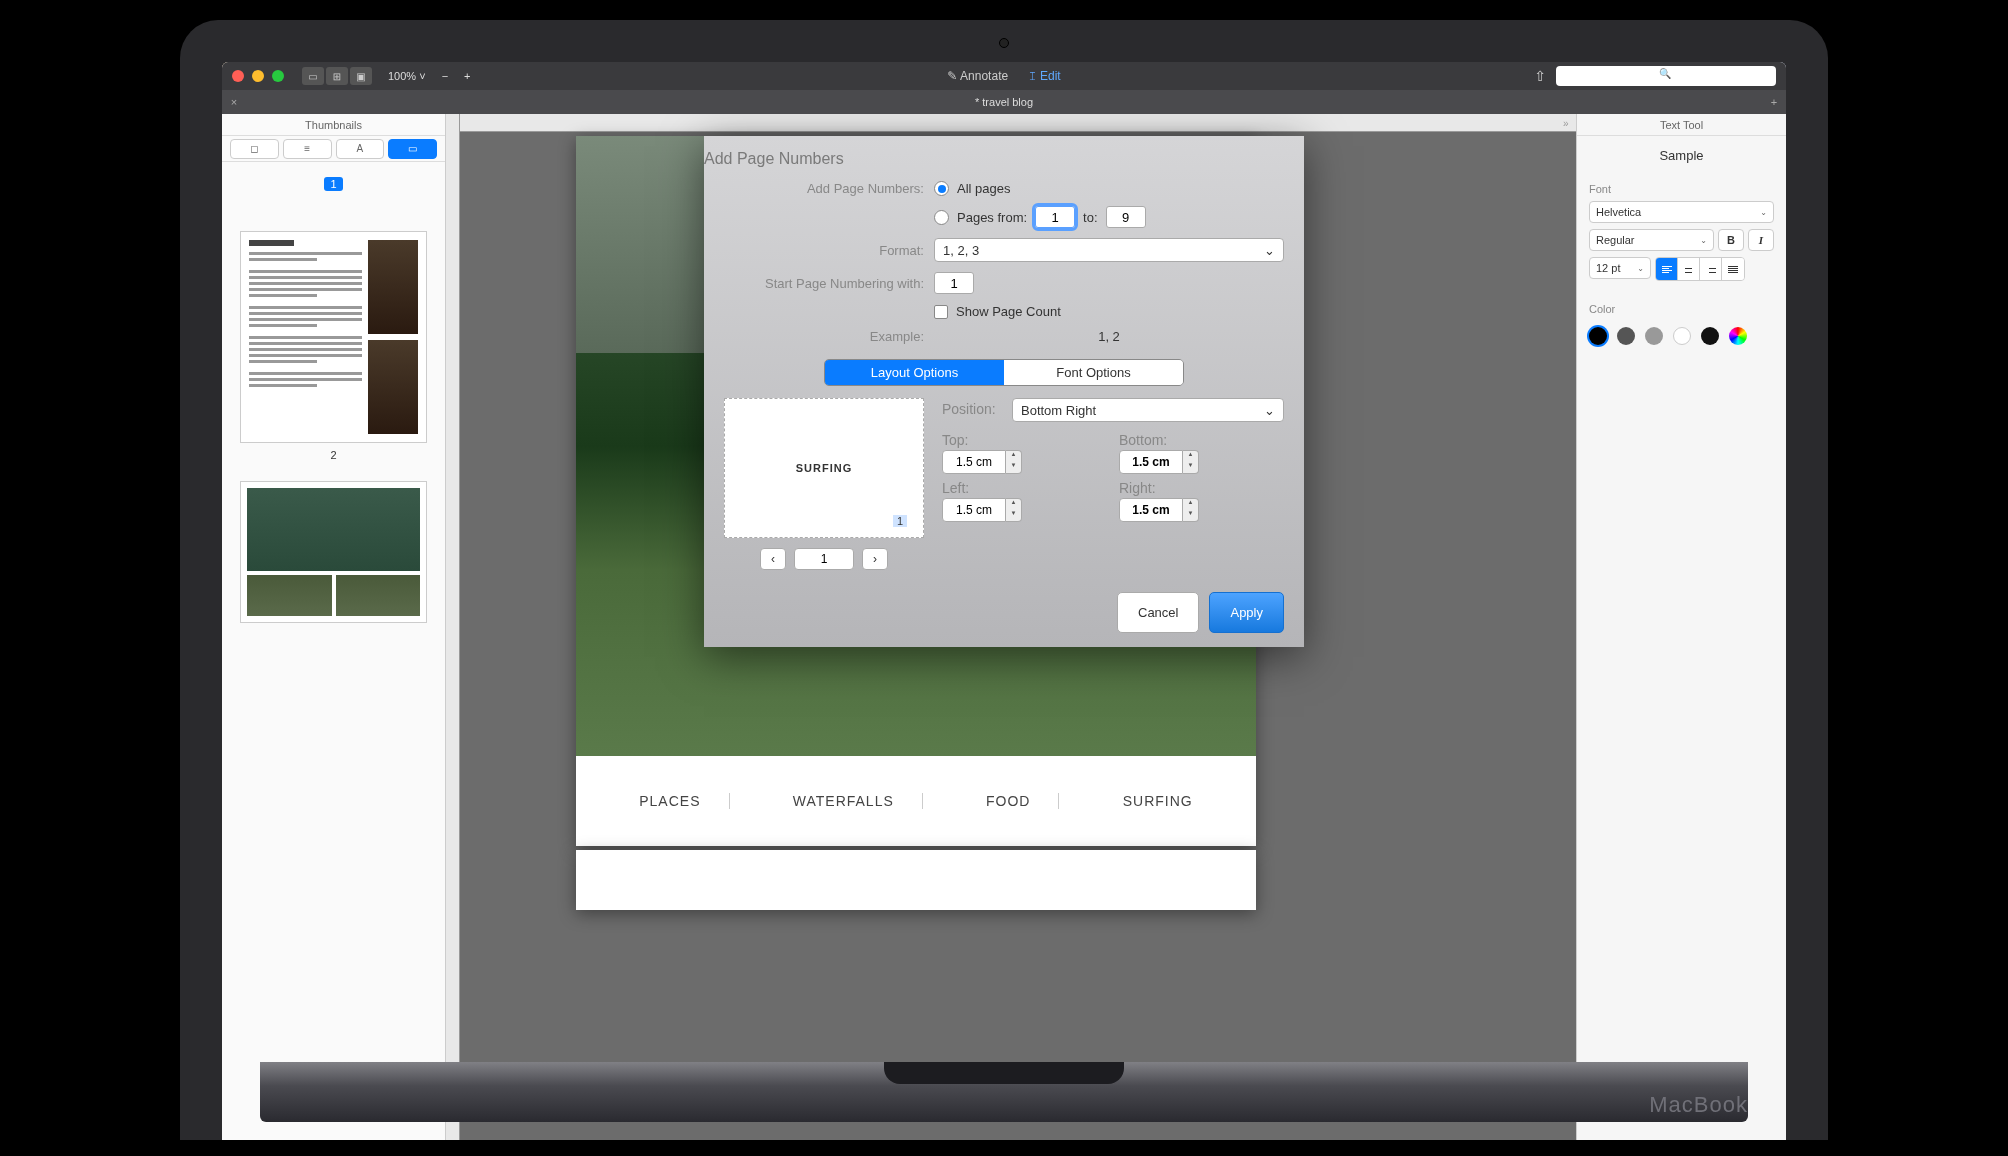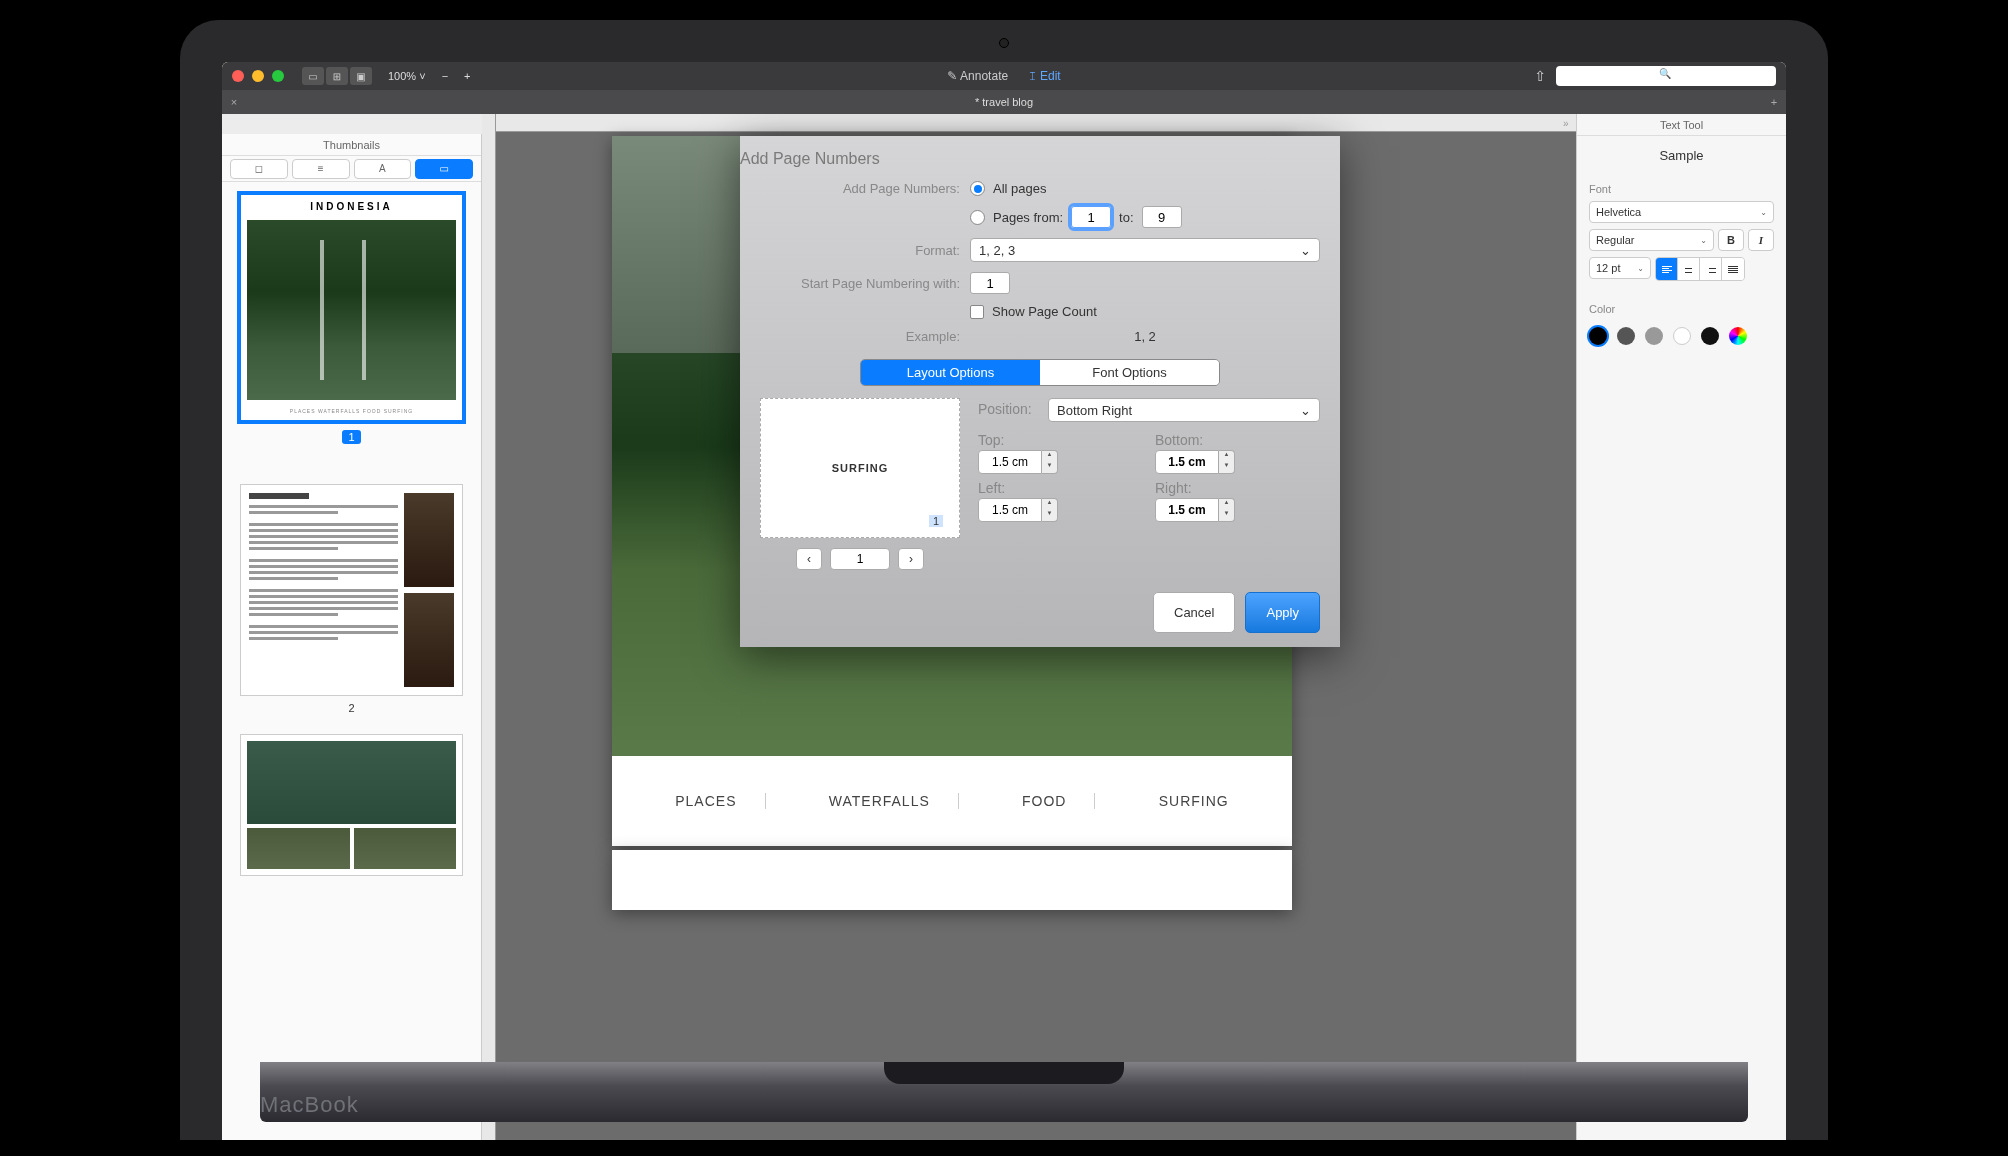--- a/index.html
+++ b/index.html
@@ -5,21 +5,21 @@
 * { box-sizing: border-box; margin: 0; padding: 0; font-family: -apple-system, "Helvetica Neue", Arial, sans-serif; }
 body { background: #000; width: 2008px; height: 1156px; overflow: hidden; }
 
 .device-frame { position: absolute; top: 20px; left: 180px; width: 1648px; height: 1120px; background: #2a2a2d; border-radius: 38px 38px 0 0; box-shadow: 0 0 60px rgba(0,0,0,0.6); }
 .camera { position: absolute; top: 18px; left: 50%; transform: translateX(-50%); width: 10px; height: 10px; background: #222; border-radius: 50%; border: 1px solid #000; }
 .screen-bezel { position: absolute; top: 42px; left: 42px; right: 42px; bottom: 0; overflow: hidden; border-radius: 6px 6px 0 0; }
 .wallpaper { position: absolute; inset:0; background: linear-gradient(135deg, #f4c685 0%, #e89b7a 15%, #c9a5d6 35%, #7a8bb8 55%, #2a3a5a 70%, #1a2540 100%); }
 .mountains { position: absolute; bottom: 0; left: 0; right: 0; height: 45%; background: linear-gradient(to top, #0f1520 0%, #1a2535 40%, #2a3a55 70%, transparent 100%); clip-path: polygon(0 100%, 0 40%, 5% 30%, 12% 38%, 20% 25%, 28% 42%, 35% 28%, 45% 50%, 55% 30%, 65% 45%, 75% 20%, 85% 40%, 92% 25%, 100% 35%, 100% 100%); }
 .hinge-bar { position: absolute; top: 1042px; left: 80px; right: 80px; height: 60px; background: linear-gradient(to bottom, #808085 0%, #4a4a50 40%, #2a2a30 100%); border-radius: 0 0 6px 6px; }
 .hinge-notch { position: absolute; top: 0; left: 50%; transform: translateX(-50%); width: 240px; height: 22px; background: #1c1c20; border-radius: 0 0 16px 16px; }
-.macbook-label { position: absolute; top: 30px; left:0; right:0; text-align:left; color: #707078; font-size: 22px; font-weight: 300; letter-spacing: 1px; }
+.macbook-label { position: absolute; top: 30px; left:0; right:0; text-align:right; color: #707078; font-size: 22px; font-weight: 300; letter-spacing: 1px; }
 
 .app-window { position: absolute; top: 0; left: 0; right: 0; bottom: 0; background: #ececec; display: flex; flex-direction: column; }
 .titlebar { height: 28px; background: #3a3a3d; display:flex; align-items:center; padding: 0 10px; gap:6px; }
 .traffic { display:flex; gap:8px; }
 .dot { width: 12px; height: 12px; border-radius: 50%; }
 .dot.red{background:#ff5f56;} .dot.yellow{background:#ffbd2e;} .dot.green{background:#27c93f;}
 .tb-seg { display:flex; gap:2px; margin-left: 12px;}
 .tb-btn { width:22px; height:18px; background:#555; border-radius:3px; display:flex; align-items:center; justify-content:center; color:#ccc; font-size:10px;}
 .zoom-label { color:#ddd; font-size:11px; margin-left:10px;}
 .tb-center {position:absolute; left:50%; transform:translateX(-50%); display:flex; gap:20px; align-items:center; color:#ccc; font-size:12px;}
@@ -29,21 +29,21 @@
 .search-box::before{content:"🔍"; position:absolute; left:50%; top:2px; transform:translateX(-50%); font-size:10px; color:#999;}
 .share-ic{color:#ccc; font-size:14px;}
 
 .tabbar { height:24px; background:#4a4a4d; display:flex; align-items:center; color:#ddd; font-size:11px; position:relative;}
 .tab-close{width:24px; text-align:center; color:#aaa; cursor:pointer;}
 .tab-title{position:absolute; left:50%; transform:translateX(-50%);}
 .tab-add{margin-left:auto; width:24px; text-align:center; color:#aaa; cursor:pointer;}
 
 .content { flex:1; display:flex; overflow:hidden; }
 
-.sidebar-left { width:260px; background:#fafafa; border-right:1px solid #ccc; display:flex; flex-direction:column;margin-top:20px;}
+.sidebar-left { width:224px; background:#fafafa; border-right:1px solid #ccc; display:flex; flex-direction:column;}
 .sidebar-header { height:22px; font-size:11px; color:#666; text-align:center; line-height:22px; border-bottom:1px solid #ddd;}
 .sidebar-tabs { height:26px; display:flex; gap:4px; align-items:center; justify-content:center; padding:4px 8px; border-bottom:1px solid #ddd;}
 .st-btn{flex:1; height:20px; border:1px solid #ccc; border-radius:4px; background:#fff; display:flex; align-items:center; justify-content:center; font-size:10px; color:#666;}
 .st-btn.active{background:#0a7cff; border-color:#0a7cff; color:#fff;}
 .thumbs{flex:1; overflow-y:auto; padding:12px 18px;}
 .thumb{width:100%; background:#fff; border:1px solid #ccc; margin-bottom:6px; display:flex; flex-direction:column; position:relative;}
 .thumb.selected{outline:3px solid #0a7cff; border-color:#0a7cff;}
 .thumb-label{text-align:center; font-size:11px; color:#333; margin-bottom:20px;}
 .thumb-label.sel{display:inline-block; background:#0a7cff; color:#fff; padding:1px 6px; border-radius:3px; margin:0 auto 20px;}
 .tlc{text-align:center; margin-bottom:20px;}
@@ -181,25 +181,20 @@
 
         <div class="sidebar-left">
           <div class="sidebar-header">Thumbnails</div>
           <div class="sidebar-tabs">
             <div class="st-btn">◻</div>
             <div class="st-btn">≡</div>
             <div class="st-btn">A</div>
             <div class="st-btn active">▭</div>
           </div>
           <div class="thumbs">
-            <div class="thumb selected">
-              <div class="t1-title">INDONESIA</div>
-              <div class="t1-img"></div>
-              <div class="t1-nav">PLACES   WATERFALLS   FOOD   SURFING</div>
-            </div>
             <div class="tlc"><span class="thumb-label sel">1</span></div>
 
             <div class="thumb">
               <div class="t2-body">
                 <div class="t2-text">
                   <div class="thead"></div>
                   <div class="tline"></div>
                     <div class="tline short"></div>
                     <div style="height:6px"></div>
                   <div class="tline"></div>

